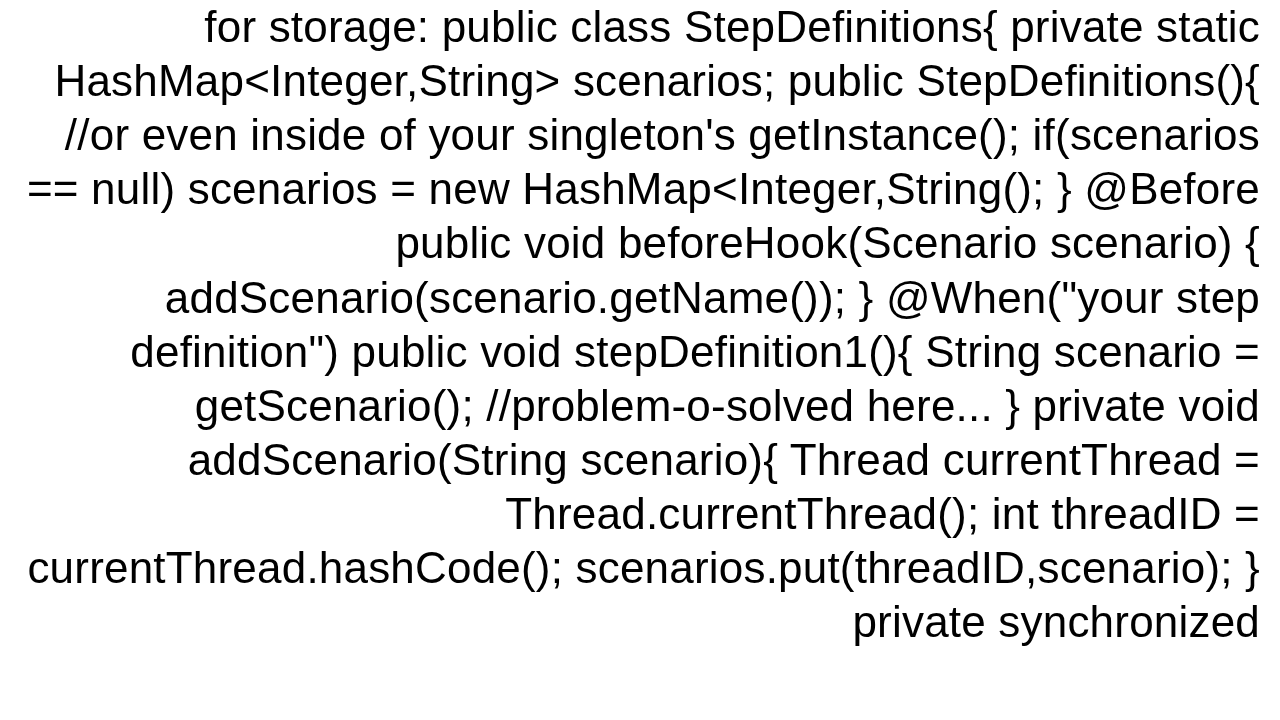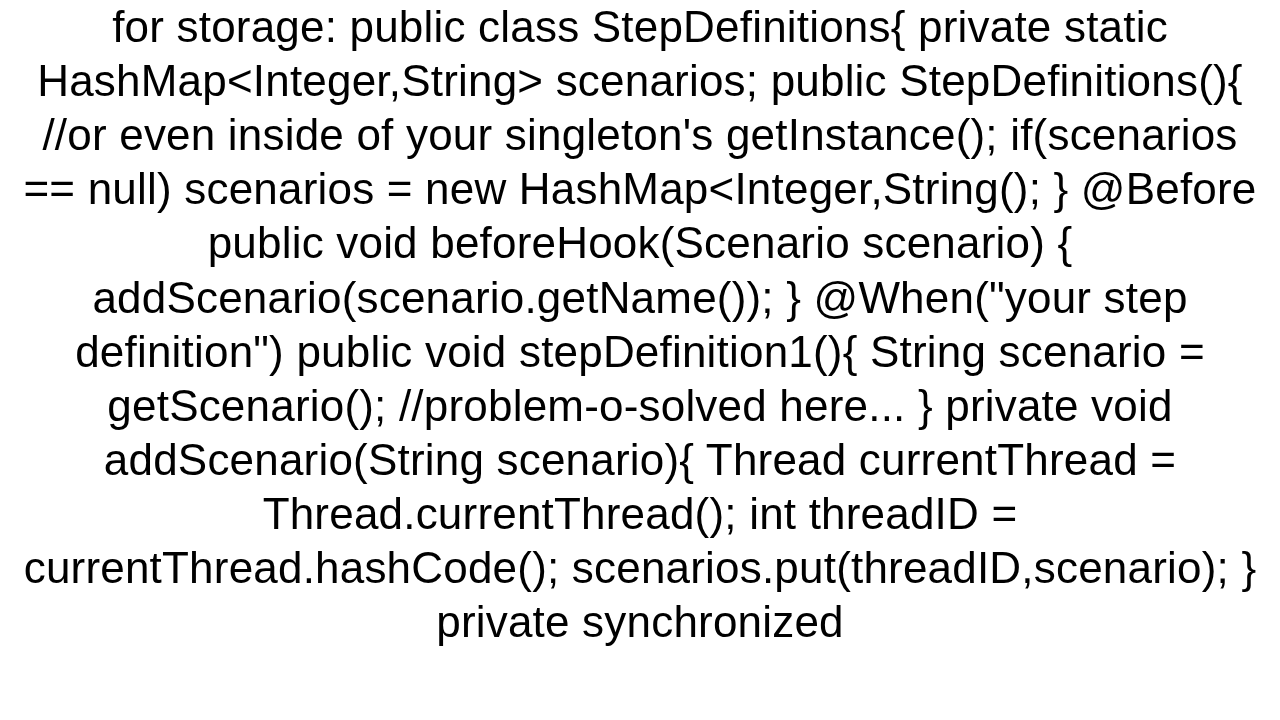--- a/index.html
+++ b/index.html
@@ -13,21 +13,21 @@
       background: #ffffff;
       font-family: Arial, Helvetica, sans-serif;
       overflow: hidden;
       display: flex;
       align-items: flex-start;
       justify-content: center;
     }
     .content {
       width: 1260px;
       padding: 0 10px;
-      text-align: center;
+      text-align: right;
       font-size: 44px;
       line-height: 1.23;
       color: #000000;
       font-weight: 400;
       letter-spacing: 0.2px;
     }
   </style>
 </head>
 <body>
 

